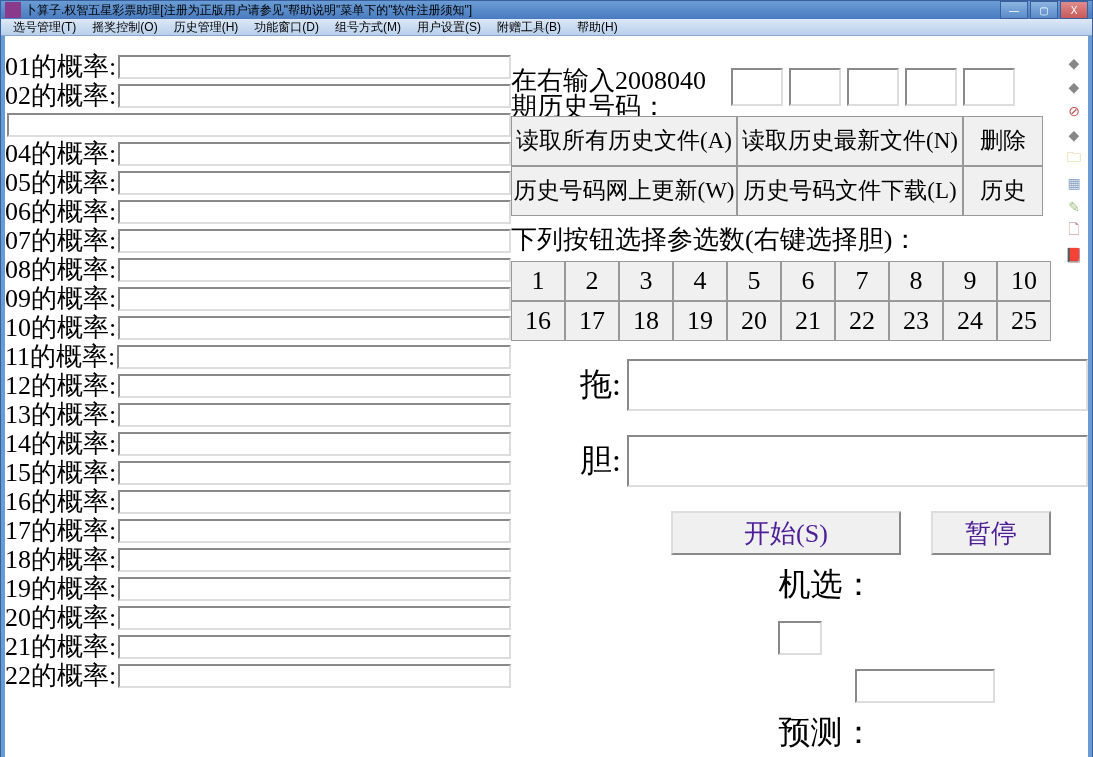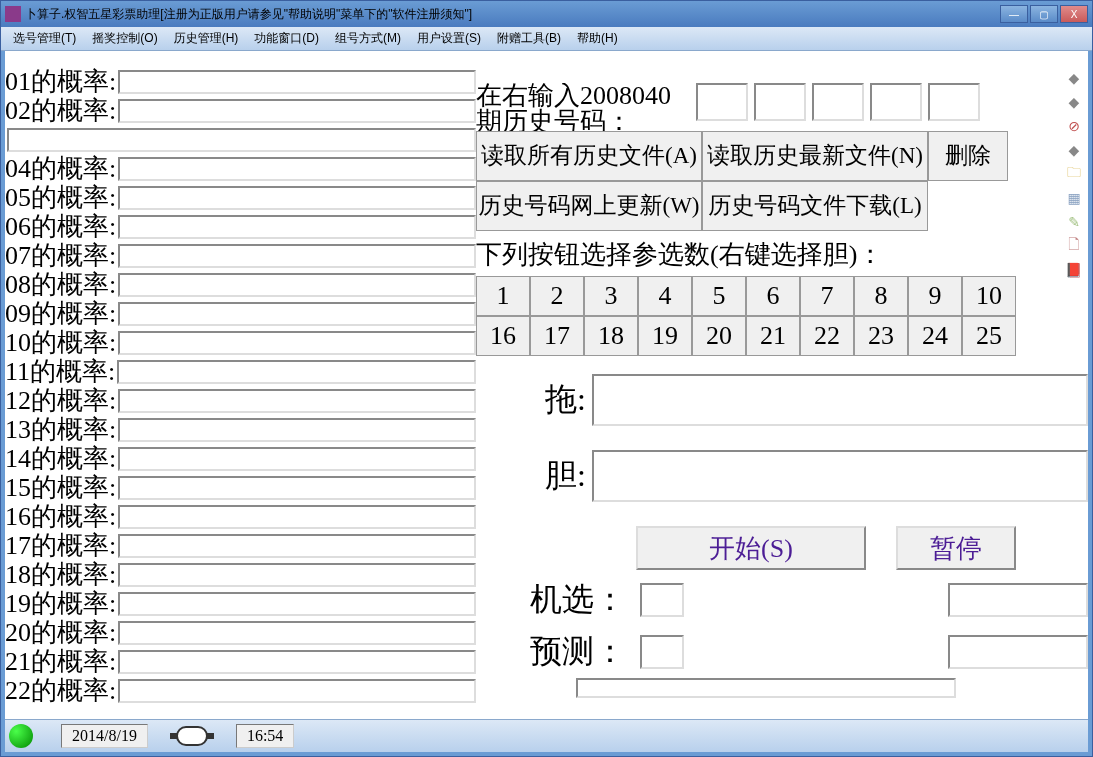--- a/index.html
+++ b/index.html
@@ -36,21 +36,21 @@
 .titlebar .controls button {
   width: 28px; height: 18px;
   border: 1px solid #3a5f9f;
   background: linear-gradient(#8bb4e0, #5a8bc8);
   color: #fff;
   font-size: 10px;
   cursor: pointer;
 }
 .titlebar .controls button.close { background: linear-gradient(#e08b8b, #c85a5a); }
 .menubar {
-  height: 24px;
+  height: 17px;
   background: linear-gradient(#dce8f6, #b8d0ec);
   display: flex;
   align-items: center;
   padding: 0 4px;
   border-bottom: 1px solid #8aa8cc;
 }
 .menubar span {
   padding: 2px 8px;
   font-size: 12px;
   cursor: pointer;
@@ -182,21 +182,21 @@
   background: #f0f0f0;
   font-size: 26px;
   color: #4c1d95;
   display: flex;
   align-items: center;
   justify-content: center;
   cursor: pointer;
 }
 .start-btn { width: 230px; }
 .pause-btn { width: 120px; }
-.jx-row, .yc-row { gap: 14px; }
+.jx-row, .yc-row { gap: 14px; flex-direction: column; }
 .jx-row .lbl, .yc-row .lbl { width: 150px; }
 .mini-box {
   width: 44px; height: 34px;
   border: 2px inset #ddd;
   background: #fff;
 }
 .mini-box2 {
   width: 140px; height: 34px;
   border: 2px inset #ddd;
   background: #fff;
@@ -391,20 +391,21 @@
             <div class="small-input"></div>
             <div class="small-input"></div>
           </div>
         </div>
         <div class="btn-grid">
           <div class="big-btn">读取所有历史文件(A)</div>
           <div class="big-btn">读取历史最新文件(N)</div>
           <div class="big-btn">删除</div>
           <div class="big-btn">历史号码网上更新(W)</div>
           <div class="big-btn">历史号码文件下载(L)</div>
+          <div class="big-btn">历史</div>
         </div>
         <div class="pick-header">下列按钮选择参选数(右键选择胆)：</div>
         <div class="num-grid" id="num-grid">
             <div class="num-btn">1</div>
             <div class="num-btn">2</div>
             <div class="num-btn">3</div>
             <div class="num-btn">4</div>
             <div class="num-btn">5</div>
             <div class="num-btn">6</div>
             <div class="num-btn">7</div>

